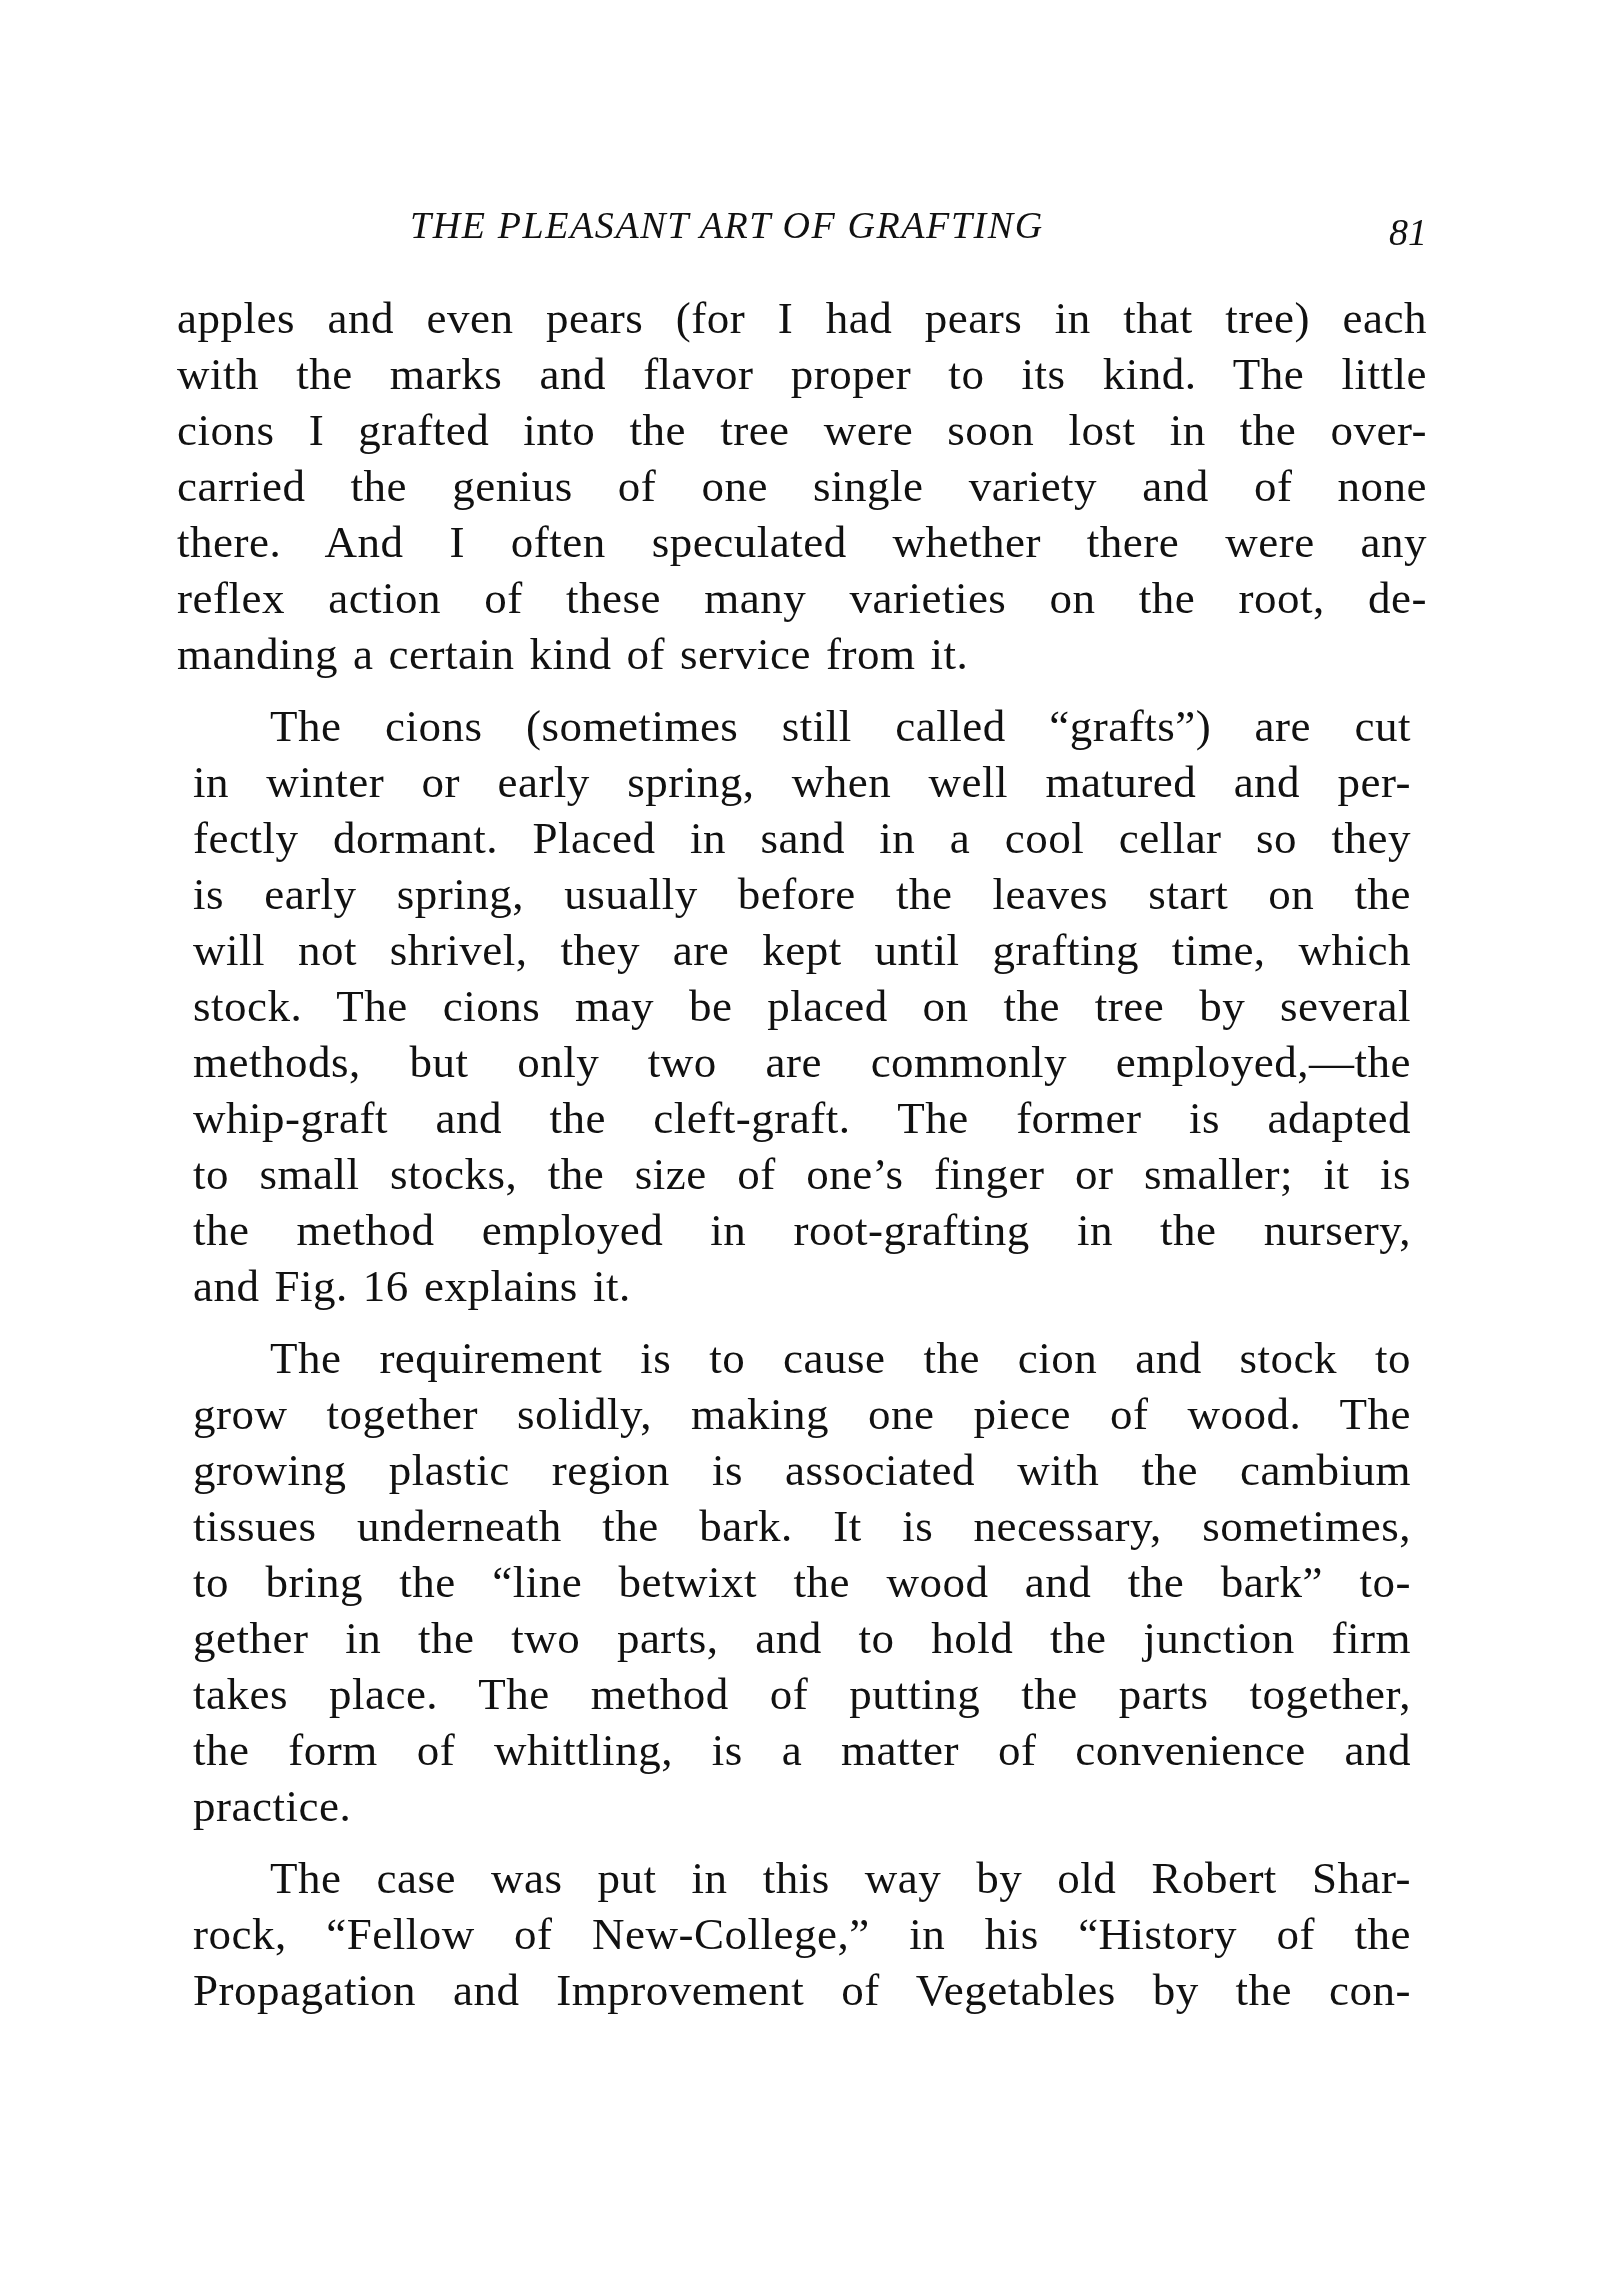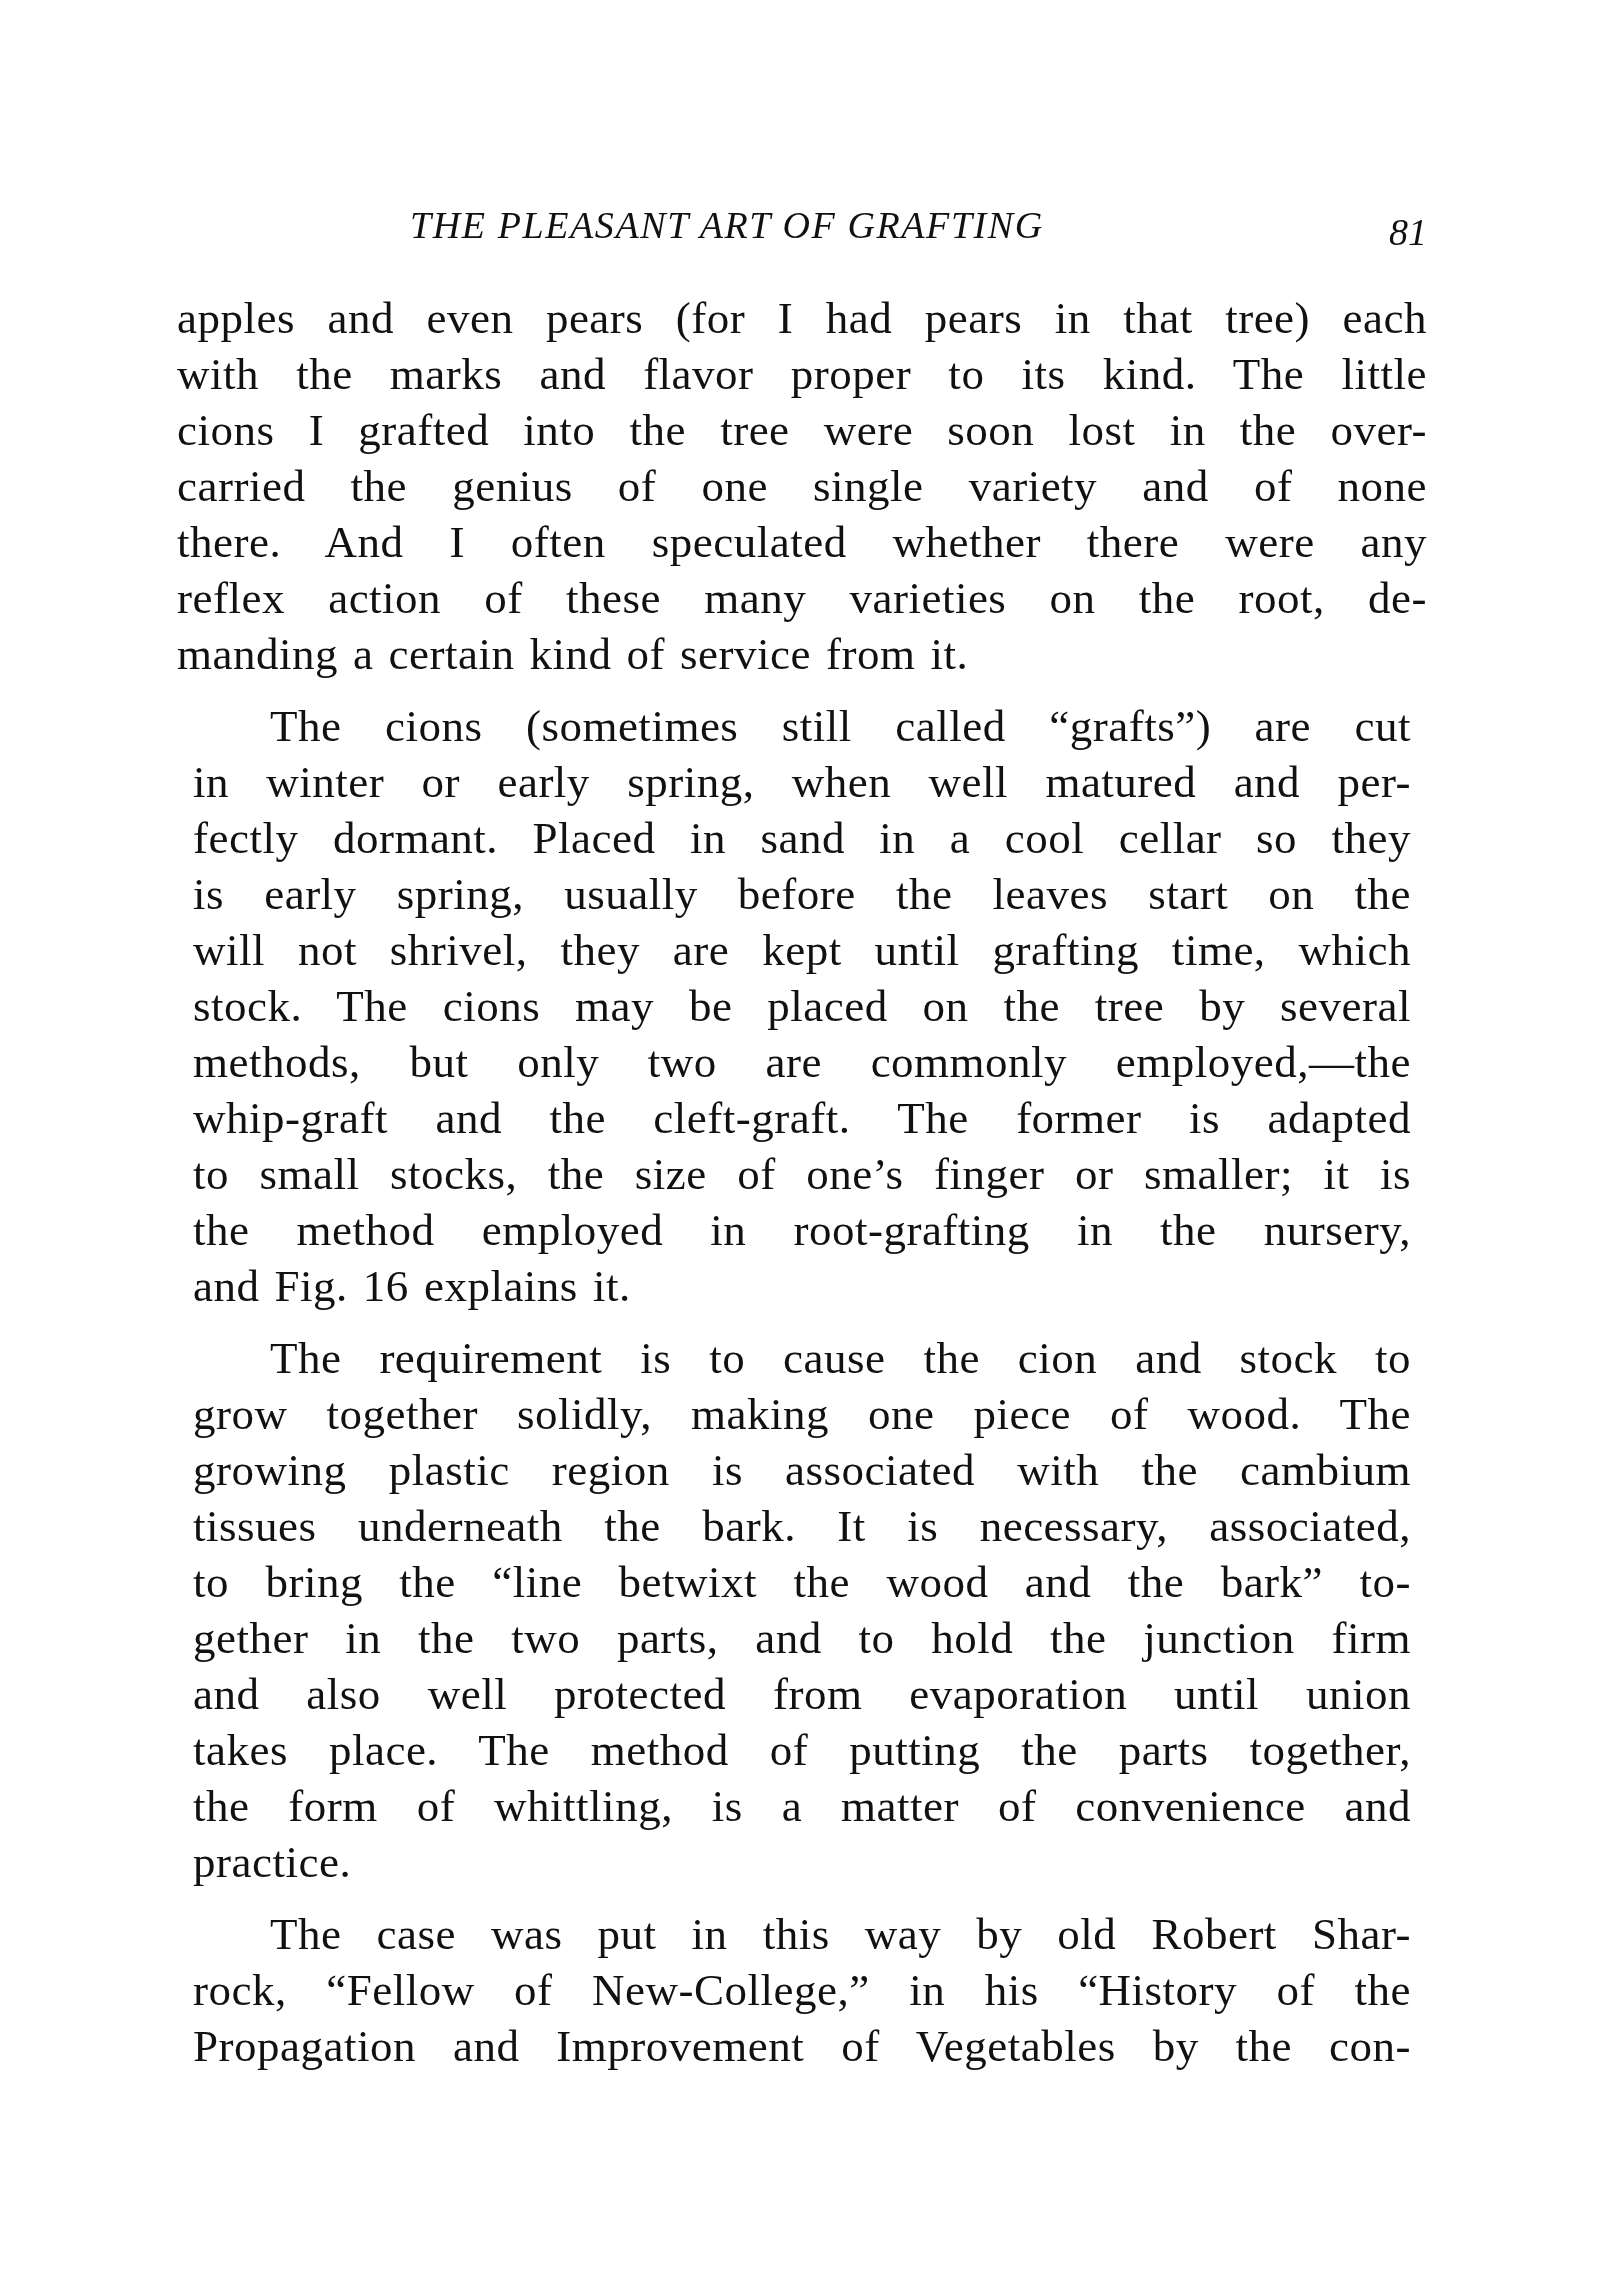--- a/index.html
+++ b/index.html
@@ -98,24 +98,23 @@
       <span class="line">methods, but only two are commonly employed,—the</span>
       <span class="line">whip-graft and the cleft-graft.  The former is adapted</span>
       <span class="line">to small stocks, the size of one’s finger or smaller; it is</span>
       <span class="line">the method employed in root-grafting in the nursery,</span>
       <span class="line last">and Fig. 16 explains it.</span>
     </p>
     <p style="margin:16px">
       <span class="line indent">The requirement is to cause the cion and stock to</span>
       <span class="line">grow together solidly, making one piece of wood.  The</span>
       <span class="line">growing plastic region is associated with the cambium</span>
-      <span class="line">tissues underneath the bark.  It is necessary, associated,</span>
+      <span class="line">tissues underneath the bark.  It is necessary, sometimes,</span>
       <span class="line">to bring the “line betwixt the wood and the bark” to-</span>
       <span class="line">gether in the two parts, and to hold the junction firm</span>
-      <span class="line">and also well protected from evaporation until union</span>
       <span class="line">takes place.  The method of putting the parts together,</span>
       <span class="line">the form of whittling, is a matter of convenience and</span>
       <span class="line last">practice.</span>
     </p>
     <p style="margin:16px">
       <span class="line indent">The case was put in this way by old Robert Shar-</span>
       <span class="line">rock, “Fellow of New-College,” in his “History of the</span>
       <span class="line">Propagation and Improvement of Vegetables by the con-</span>
     </p>
   </div>

